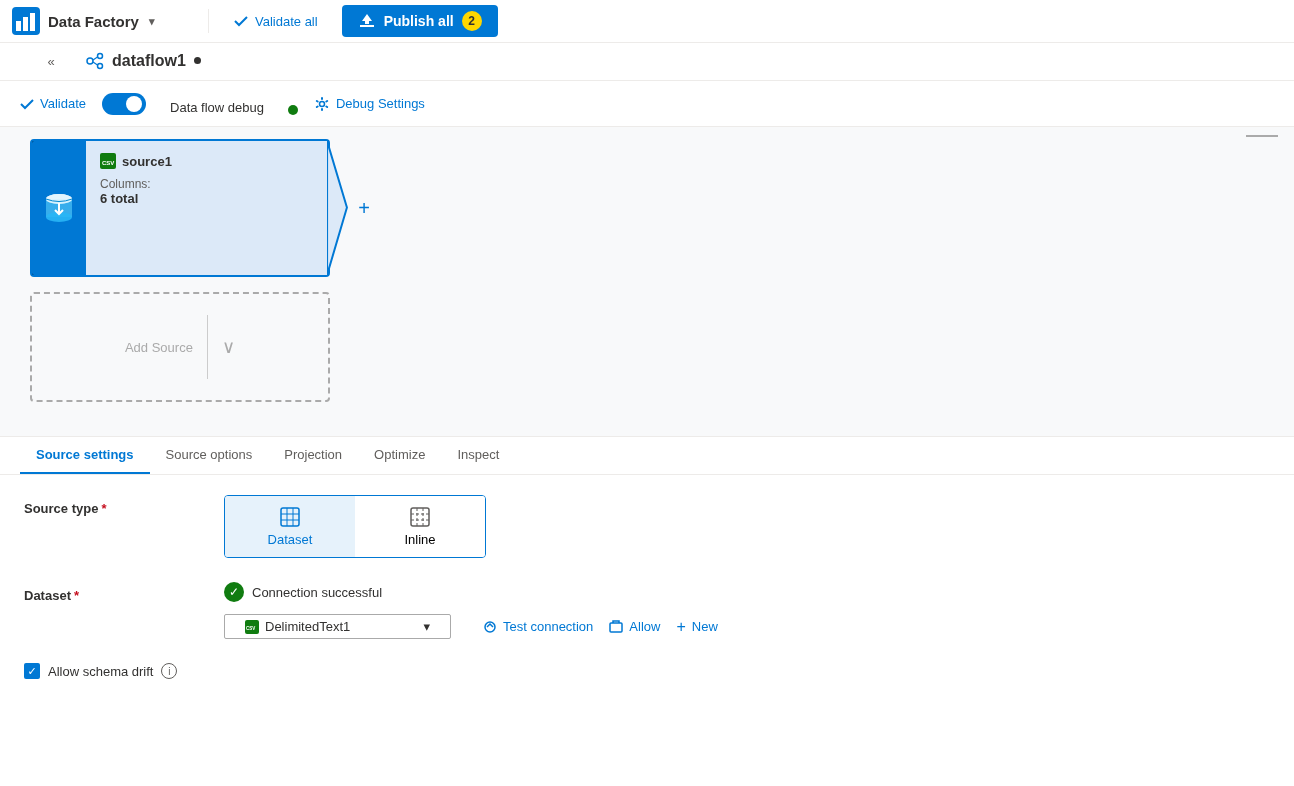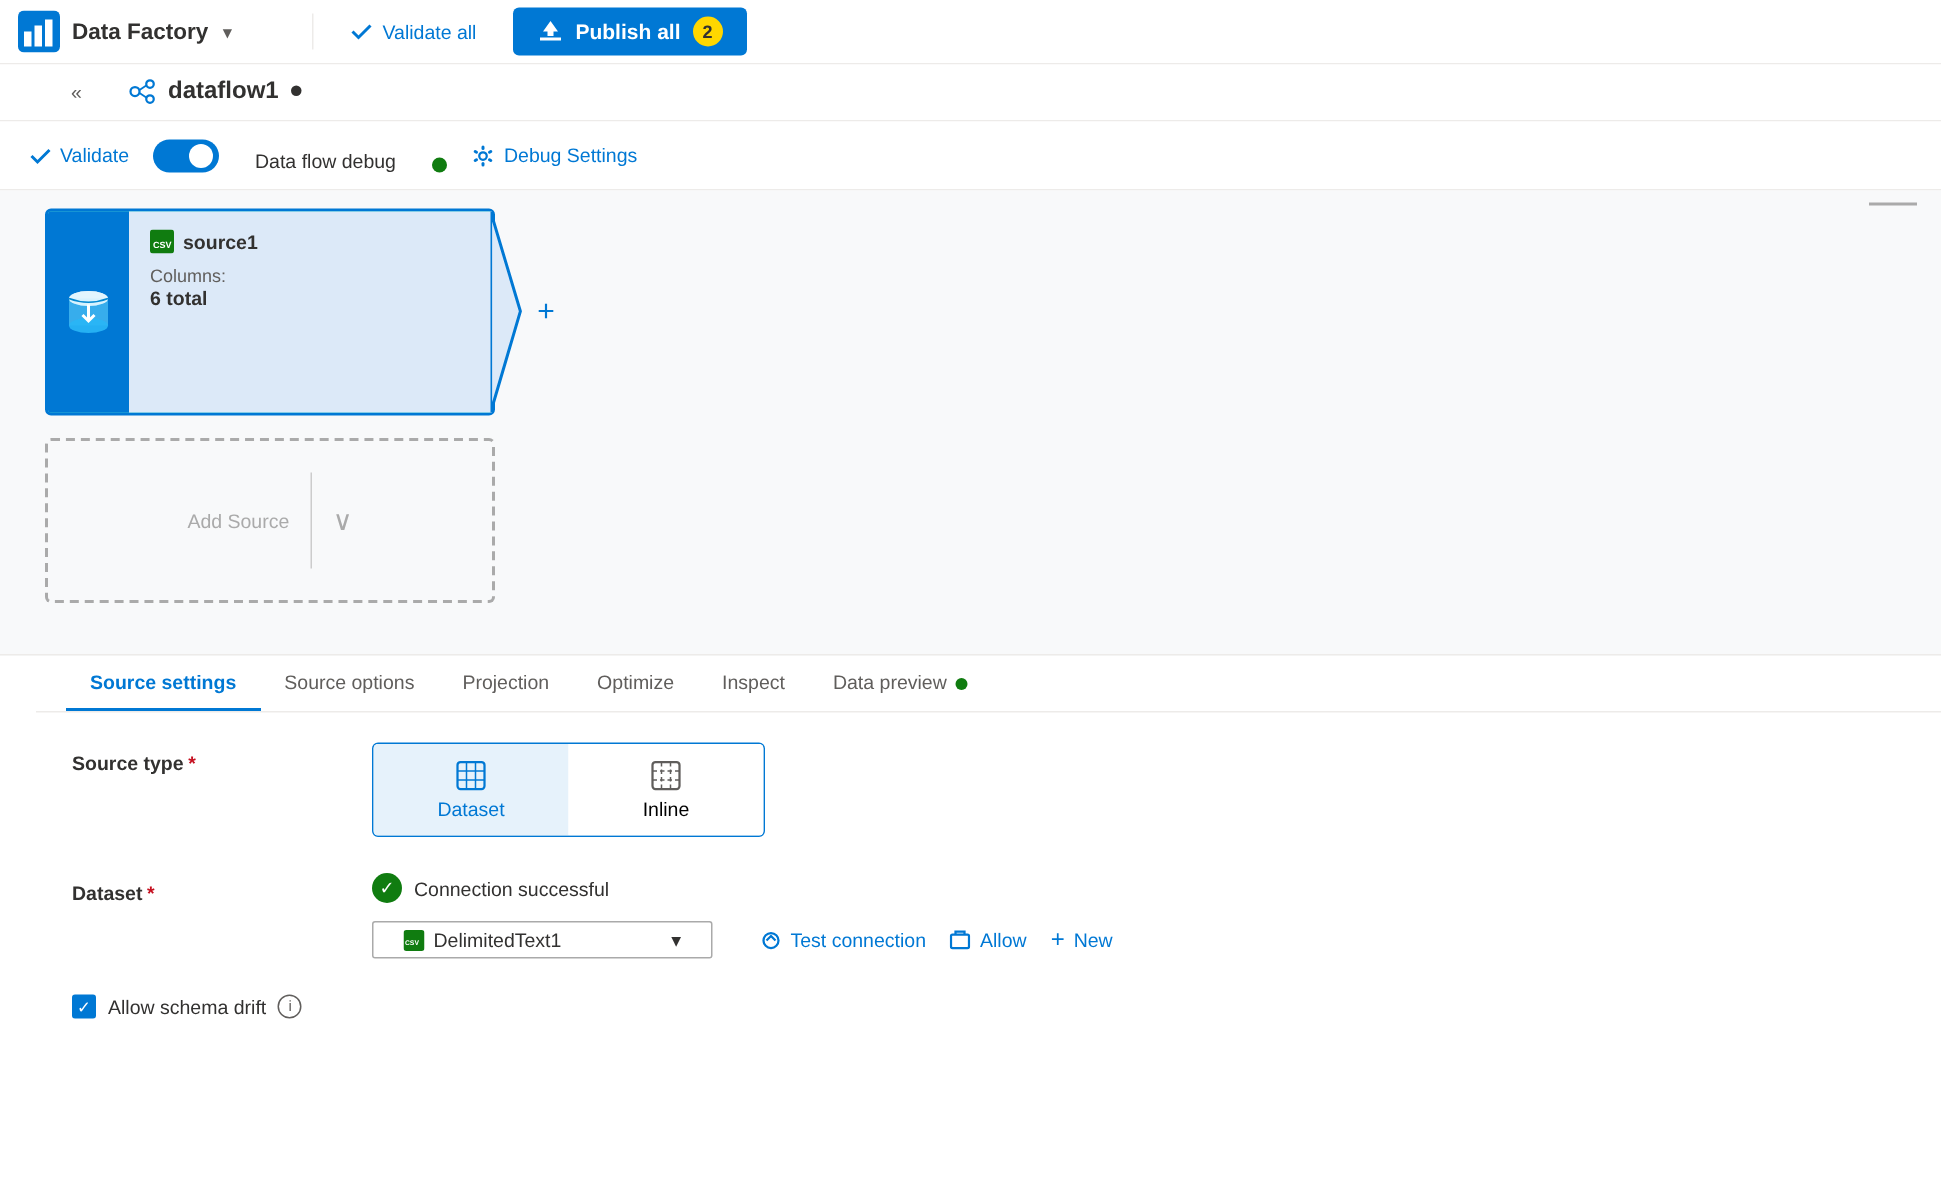--- a/index.html
+++ b/index.html
@@ -197,21 +197,21 @@
 
     
     .source-node {
       position: absolute;
       top: 12px;
       left: 30px;
       width: 300px;
       height: 138px;
       border: 2px solid #0078d4;
       border-radius: 4px;
-      background: #5eead4;
+      background: #000000;
       display: flex;
       overflow: visible;
     }
     .source-node-left {
       width: 54px;
       background: #0078d4;
       display: flex;
       align-items: center;
       justify-content: center;
       border-radius: 2px 0 0 2px;
@@ -294,21 +294,20 @@
       width: 32px;
       height: 6px;
       border-top: 2px solid #aaa;
       cursor: pointer;
     }
 
     
     .bottom-panel {
       background: #fff;
       flex: 1;
-      margin-left: 24px;
     }
 
     
     .panel-tabs {
       display: flex;
       align-items: center;
       border-bottom: 1px solid #edebe9;
       padding: 0 20px;
     }
     .panel-tab {
@@ -616,21 +615,20 @@
 </div>
 
 <div class="bottom-panel">
 
   <div class="panel-tabs">
   <div class="panel-tab active">Source settings</div>
       <div class="panel-tab">Source options</div>
       <div class="panel-tab">Projection</div>
       <div class="panel-tab">Optimize</div>
       <div class="panel-tab">Inspect</div>
-      <div class="panel-tab">Data preview<span class="panel-tab-dot"></span></div>
     </div>
 
   <div class="panel-content">
 
     <div class="form-row">
       <div class="form-label">
         <span>Source type</span><span class="required-star">*</span>
       </div>
       <div class="form-control">
         <div class="source-type-group">

